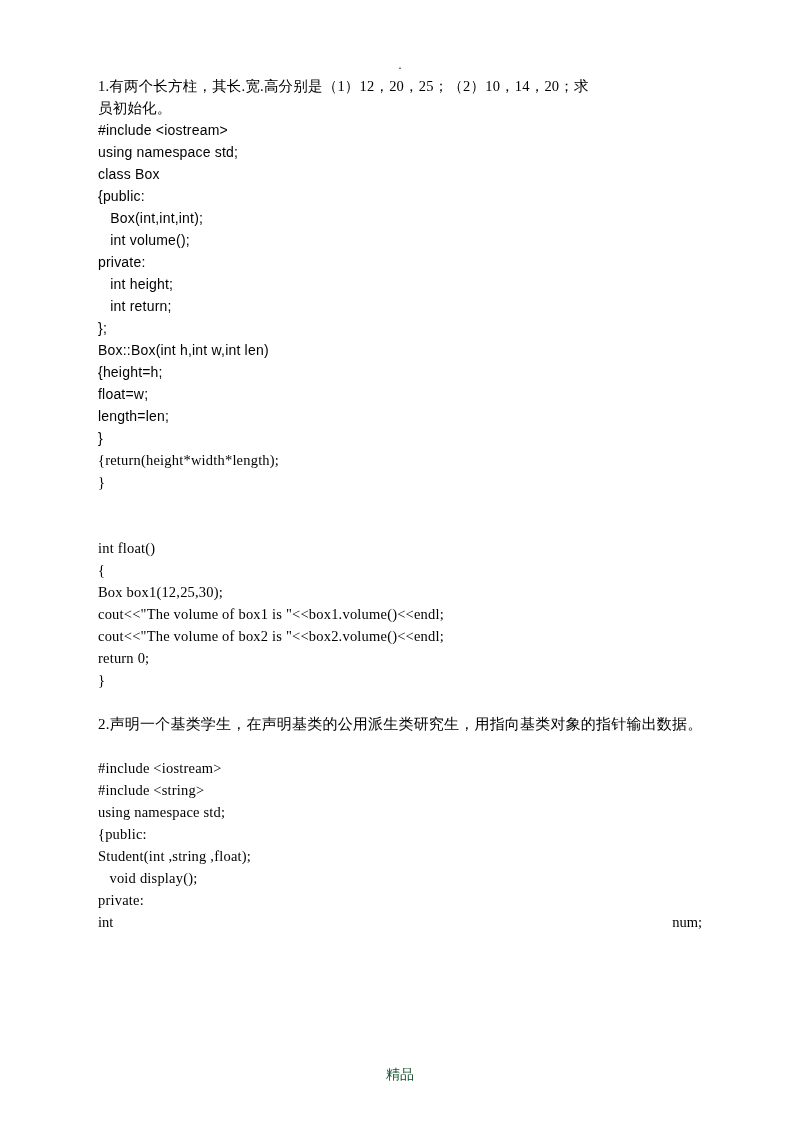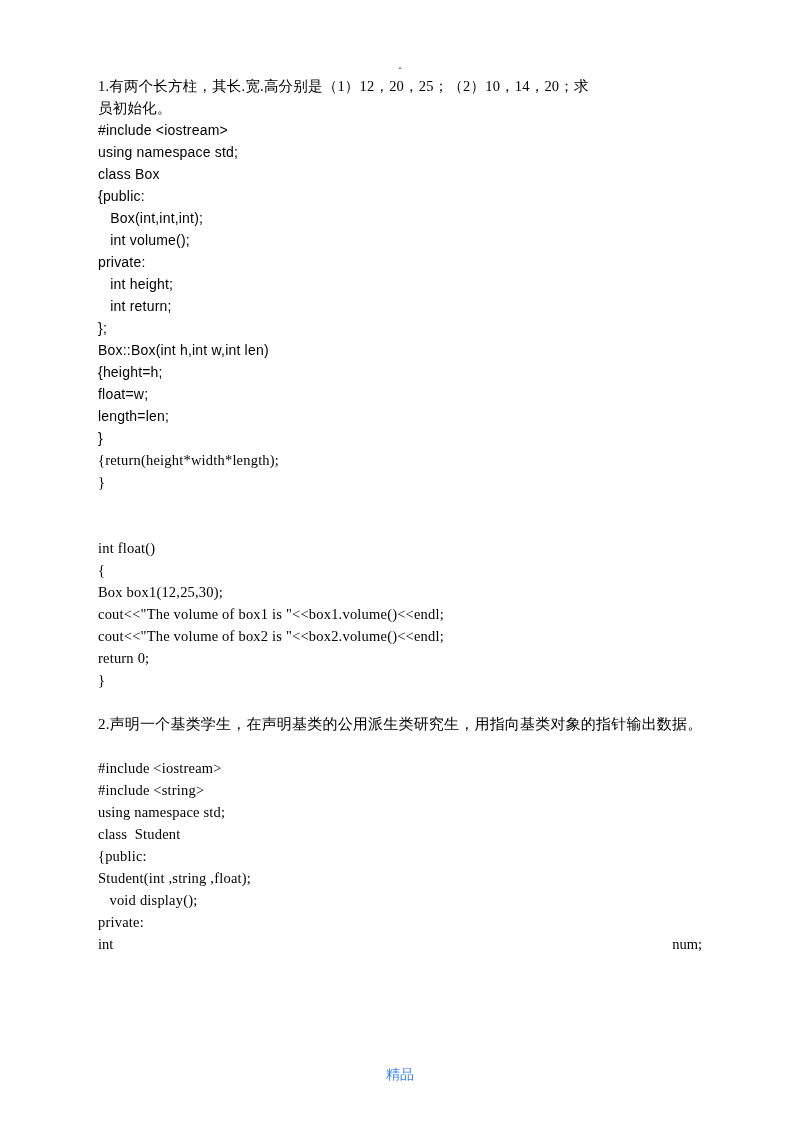--- a/index.html
+++ b/index.html
@@ -25,21 +25,21 @@
     font-size: 12px;
     color: #000;
   }
   .footer {
     position: absolute;
     bottom: 48px;
     left: 0;
     width: 100%;
     text-align: center;
     font-size: 14px;
-    color: #3b82f6;
+    color: #14532d;
   }
   .line {
     font-size: 14.5px;
     line-height: 22px;
     white-space: pre;
     letter-spacing: 0.2px;
   }
   .cn {
     font-family: "SimSun", "宋体", serif;
   }
@@ -91,21 +91,20 @@
   <div class="line cn">cout&lt;&lt;"The volume of box1 is "&lt;&lt;box1.volume()&lt;&lt;endl;</div>
   <div class="line cn">cout&lt;&lt;"The volume of box2 is "&lt;&lt;box2.volume()&lt;&lt;endl;</div>
   <div class="line cn">return 0;</div>
   <div class="line cn">}</div>
   <div class="blank"></div>
   <div class="line cn" style="font-size:15px;text-align:right;">2.声明一个基类学生，在声明基类的公用派生类研究生，用指向基类对象的指针输出数据。</div>
   <div class="blank"></div>
   <div class="line cn">#include &lt;iostream&gt;</div>
   <div class="line cn">#include &lt;string&gt;</div>
   <div class="line cn">using namespace std;</div>
-  <div class="line cn">class  Student</div>
   <div class="line cn">{public:</div>
   <div class="line cn">Student(int ,string ,float);</div>
   <div class="line cn">   void display();</div>
   <div class="line cn">private:</div>
   <div class="justify">
     <span>    int</span>
     <span>num;</span>
   </div>
 
   <div class="footer">精品</div>

